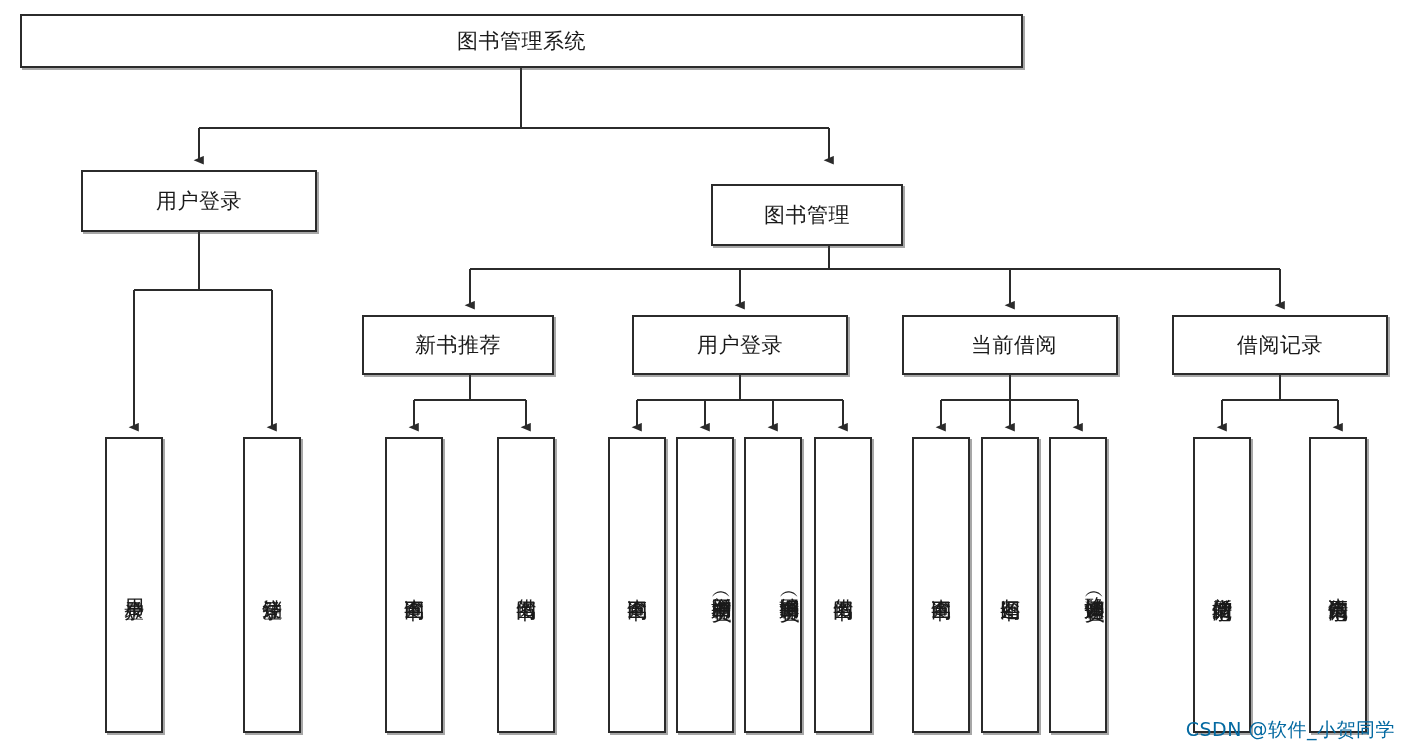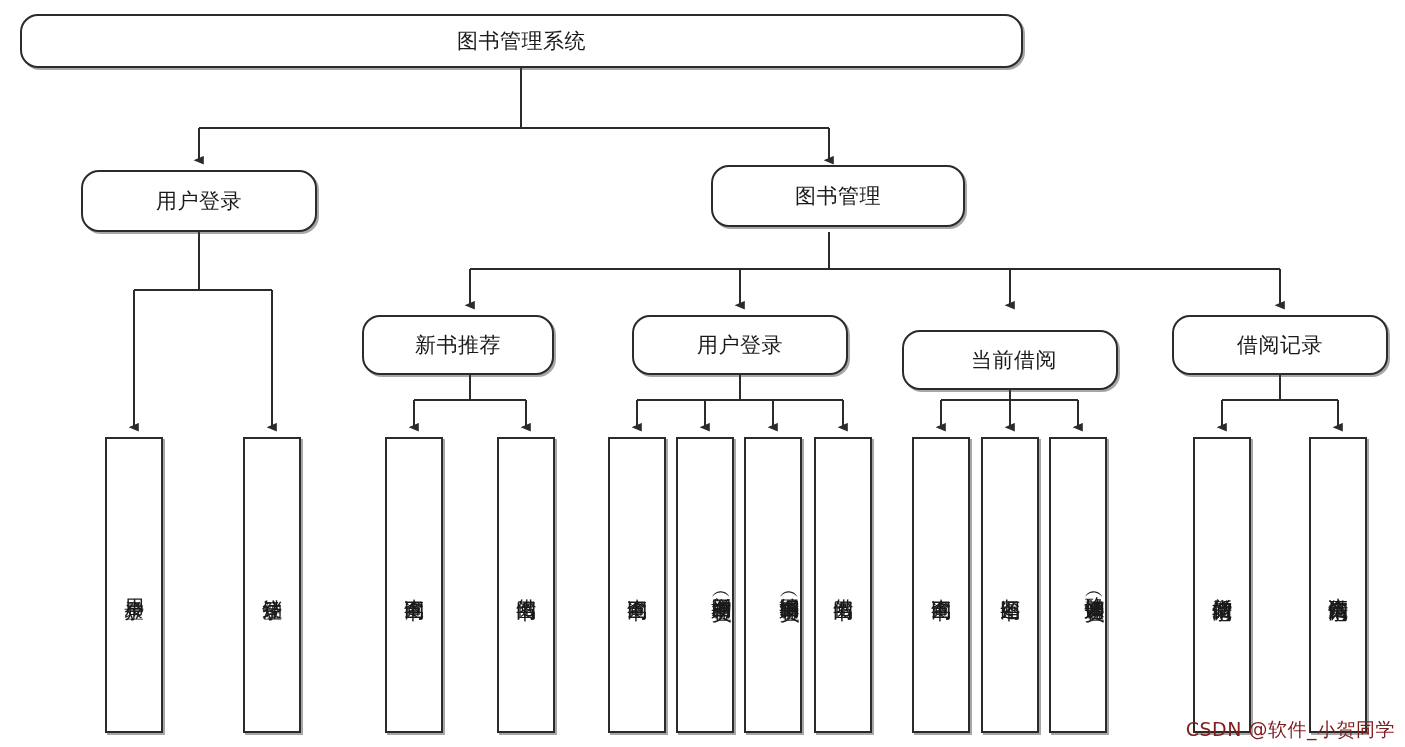--- a/index.html
+++ b/index.html
@@ -31,21 +31,20 @@
     background: #ffffff;
     box-shadow: 2px 2px 0 rgba(60,60,60,0.45);
     display: flex;
     align-items: center;
     justify-content: center;
     color: #1a1a1a;
   }
   .node.horiz {
     font-size: 21px;
     letter-spacing: 0.5px;
-    border-radius: 18px;
   }
   .node.vert {
     writing-mode: vertical-rl;
     text-orientation: upright;
     font-size: 20px;
     line-height: 1.08;
     letter-spacing: 1px;
     padding-top: 6px;
     padding-bottom: 6px;
     white-space: normal;
@@ -54,21 +53,21 @@
     align-items: flex-start;
   }
   .node .label {
     display: block;
   }
   .watermark {
     position: absolute;
     right: 10px;
     bottom: 4px;
     font-size: 19px;
-    color: #7f1d1d;
+    color: #0369a1;
     letter-spacing: 0.5px;
     white-space: nowrap;
     user-select: none;
   }
 </style>
 </head>
 <body>
 
 <div id="canvas">
 
@@ -123,31 +122,31 @@
     </g>
   </svg>
 
   <div class="node horiz" style="left:20px; top:14px; width:1003px; height:54px;">
     <span class="label">图书管理系统</span>
   </div>
 
   <div class="node horiz" style="left:81px; top:170px; width:236px; height:62px;">
     <span class="label">用户登录</span>
   </div>
-  <div class="node horiz" style="left:711px; top:165px; width:254px; height:62px;">
+  <div class="node horiz" style="left:711px; top:184px; width:192px; height:62px;">
     <span class="label">图书管理</span>
   </div>
 
   <div class="node horiz" style="left:362px; top:315px; width:192px; height:60px;">
     <span class="label">新书推荐</span>
   </div>
   <div class="node horiz" style="left:632px; top:315px; width:216px; height:60px;">
     <span class="label">用户登录</span>
   </div>
-  <div class="node horiz" style="left:902px; top:330px; width:216px; height:60px;padding-left:8px;">
+  <div class="node horiz" style="left:902px; top:315px; width:216px; height:60px;padding-left:8px;">
     <span class="label">当前借阅</span>
   </div>
   <div class="node horiz" style="left:1172px; top:315px; width:216px; height:60px;">
     <span class="label">借阅记录</span>
   </div>
 
   <div class="node vert" style="left:105px; top:437px; width:58px; height:296px;">
     <span class="label">用户登录</span>
   </div>
   <div class="node vert" style="left:243px; top:437px; width:58px; height:296px;">

